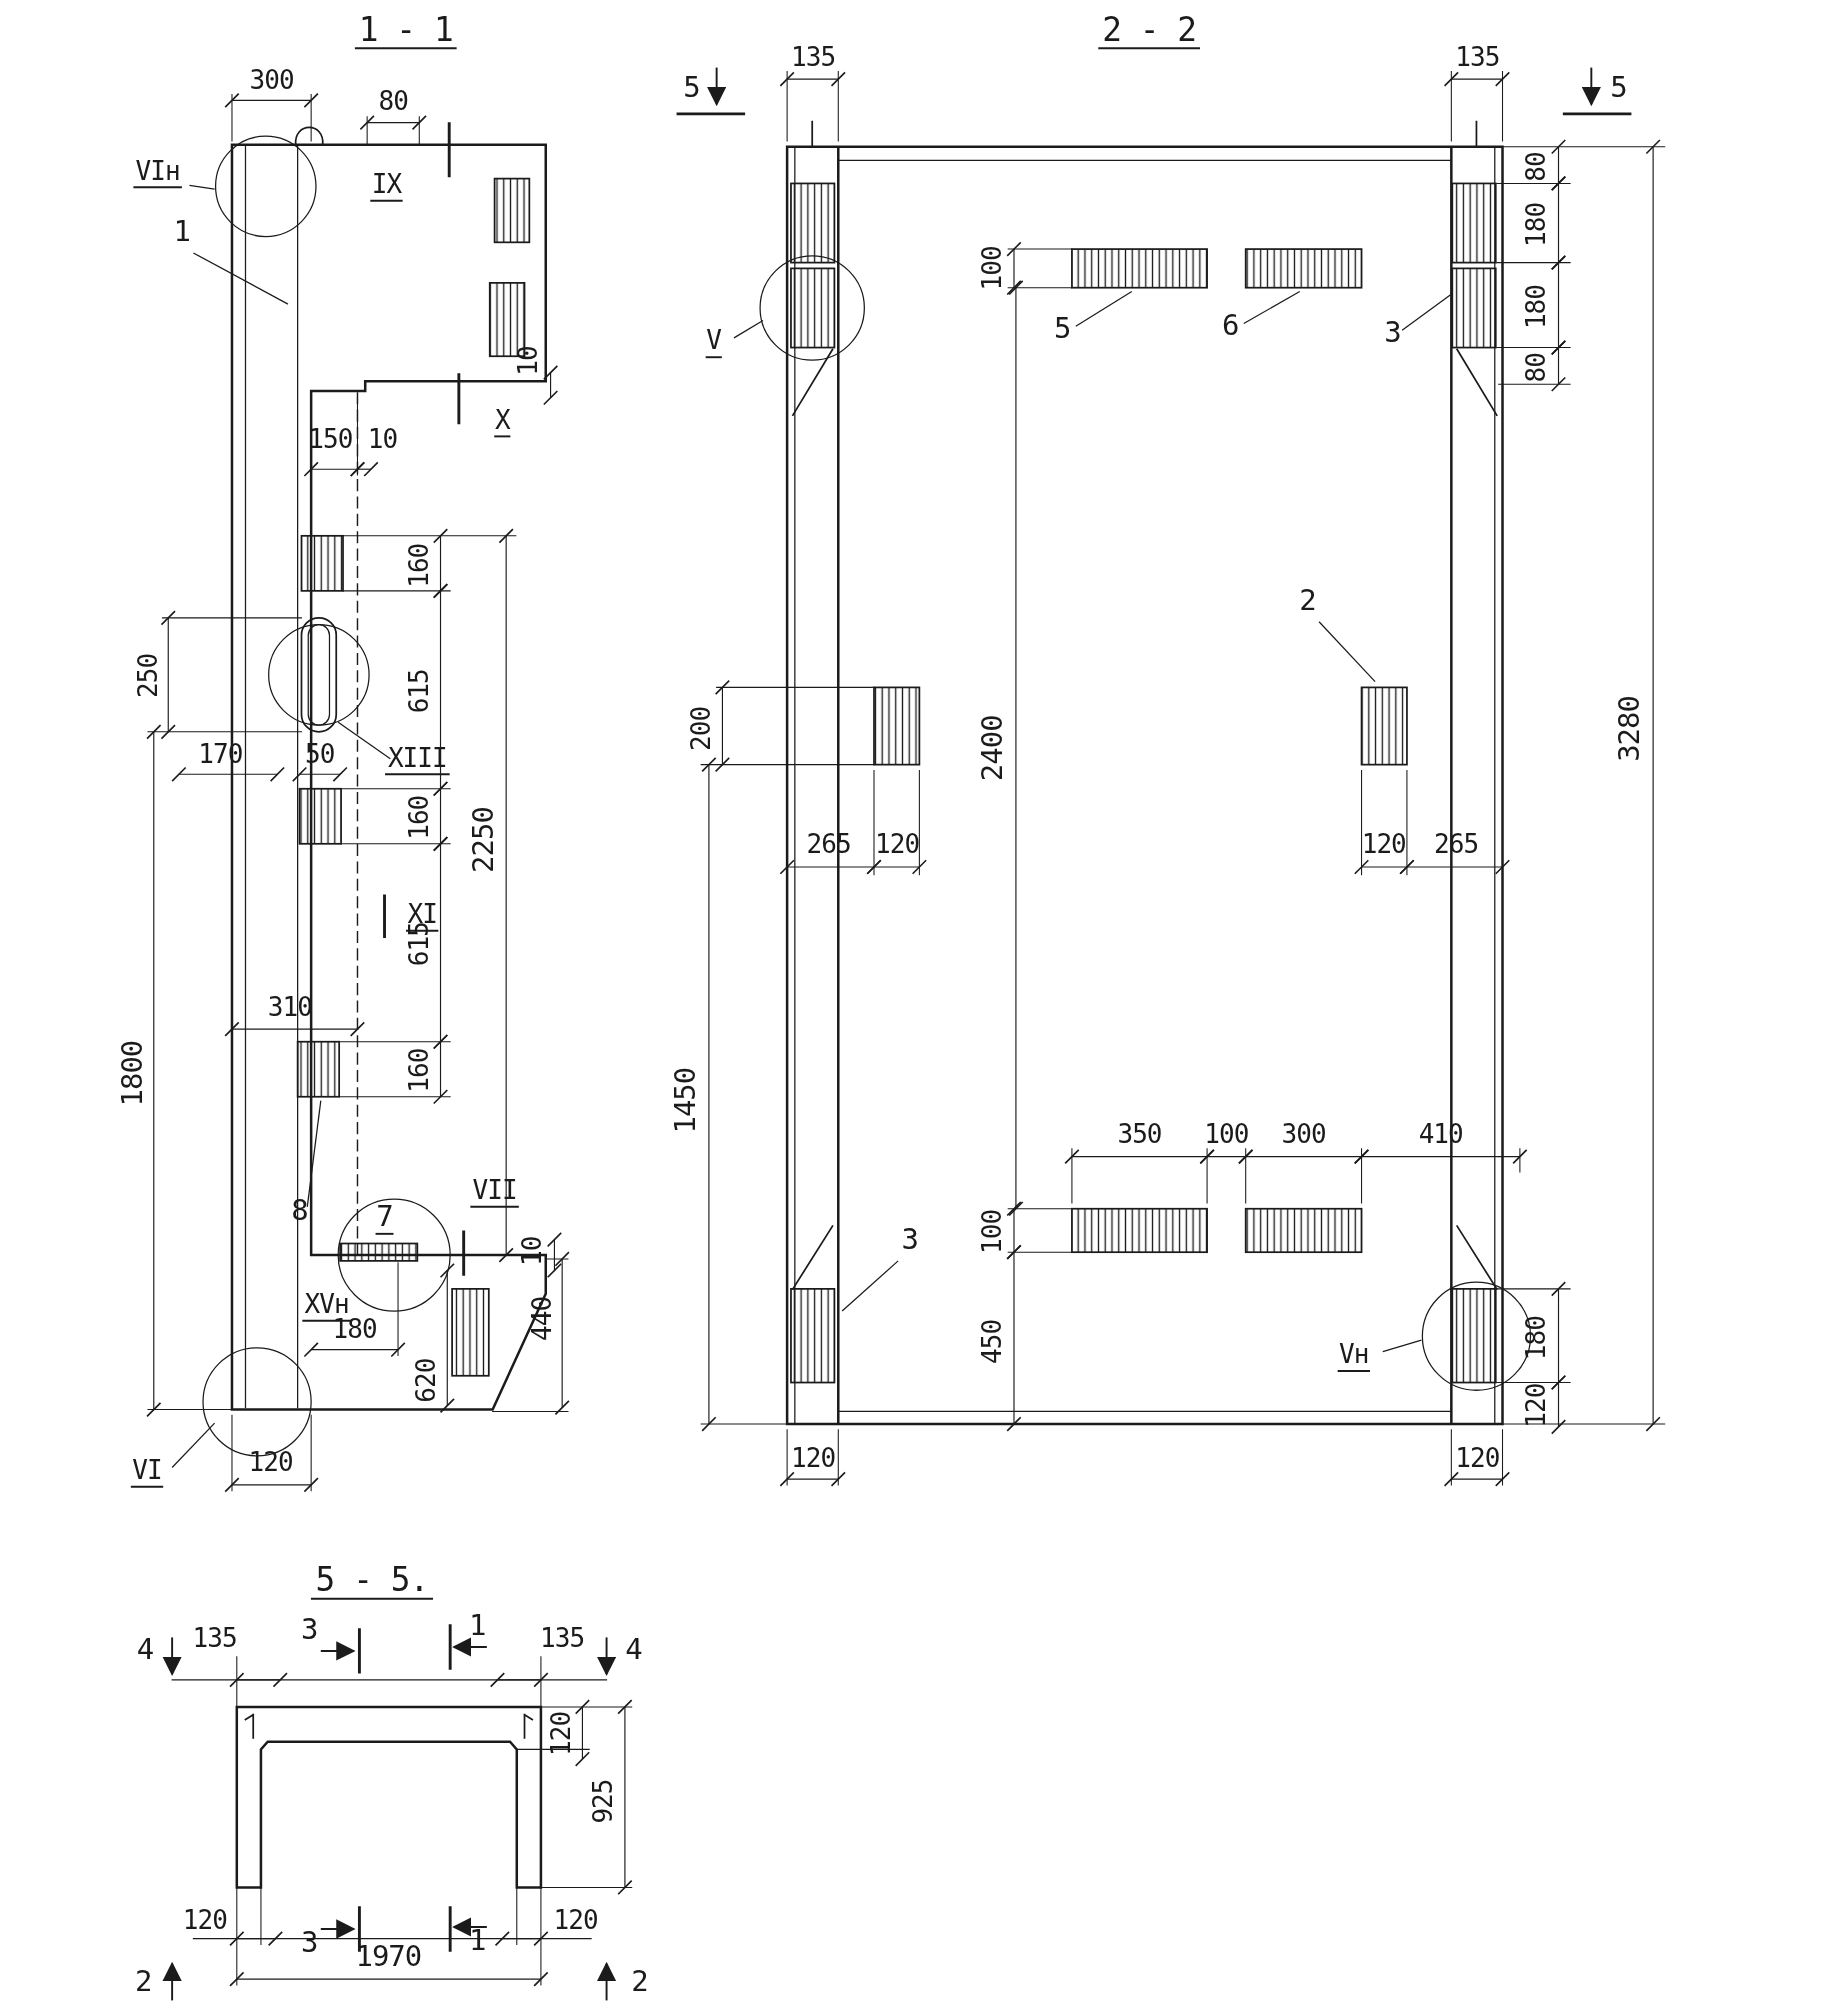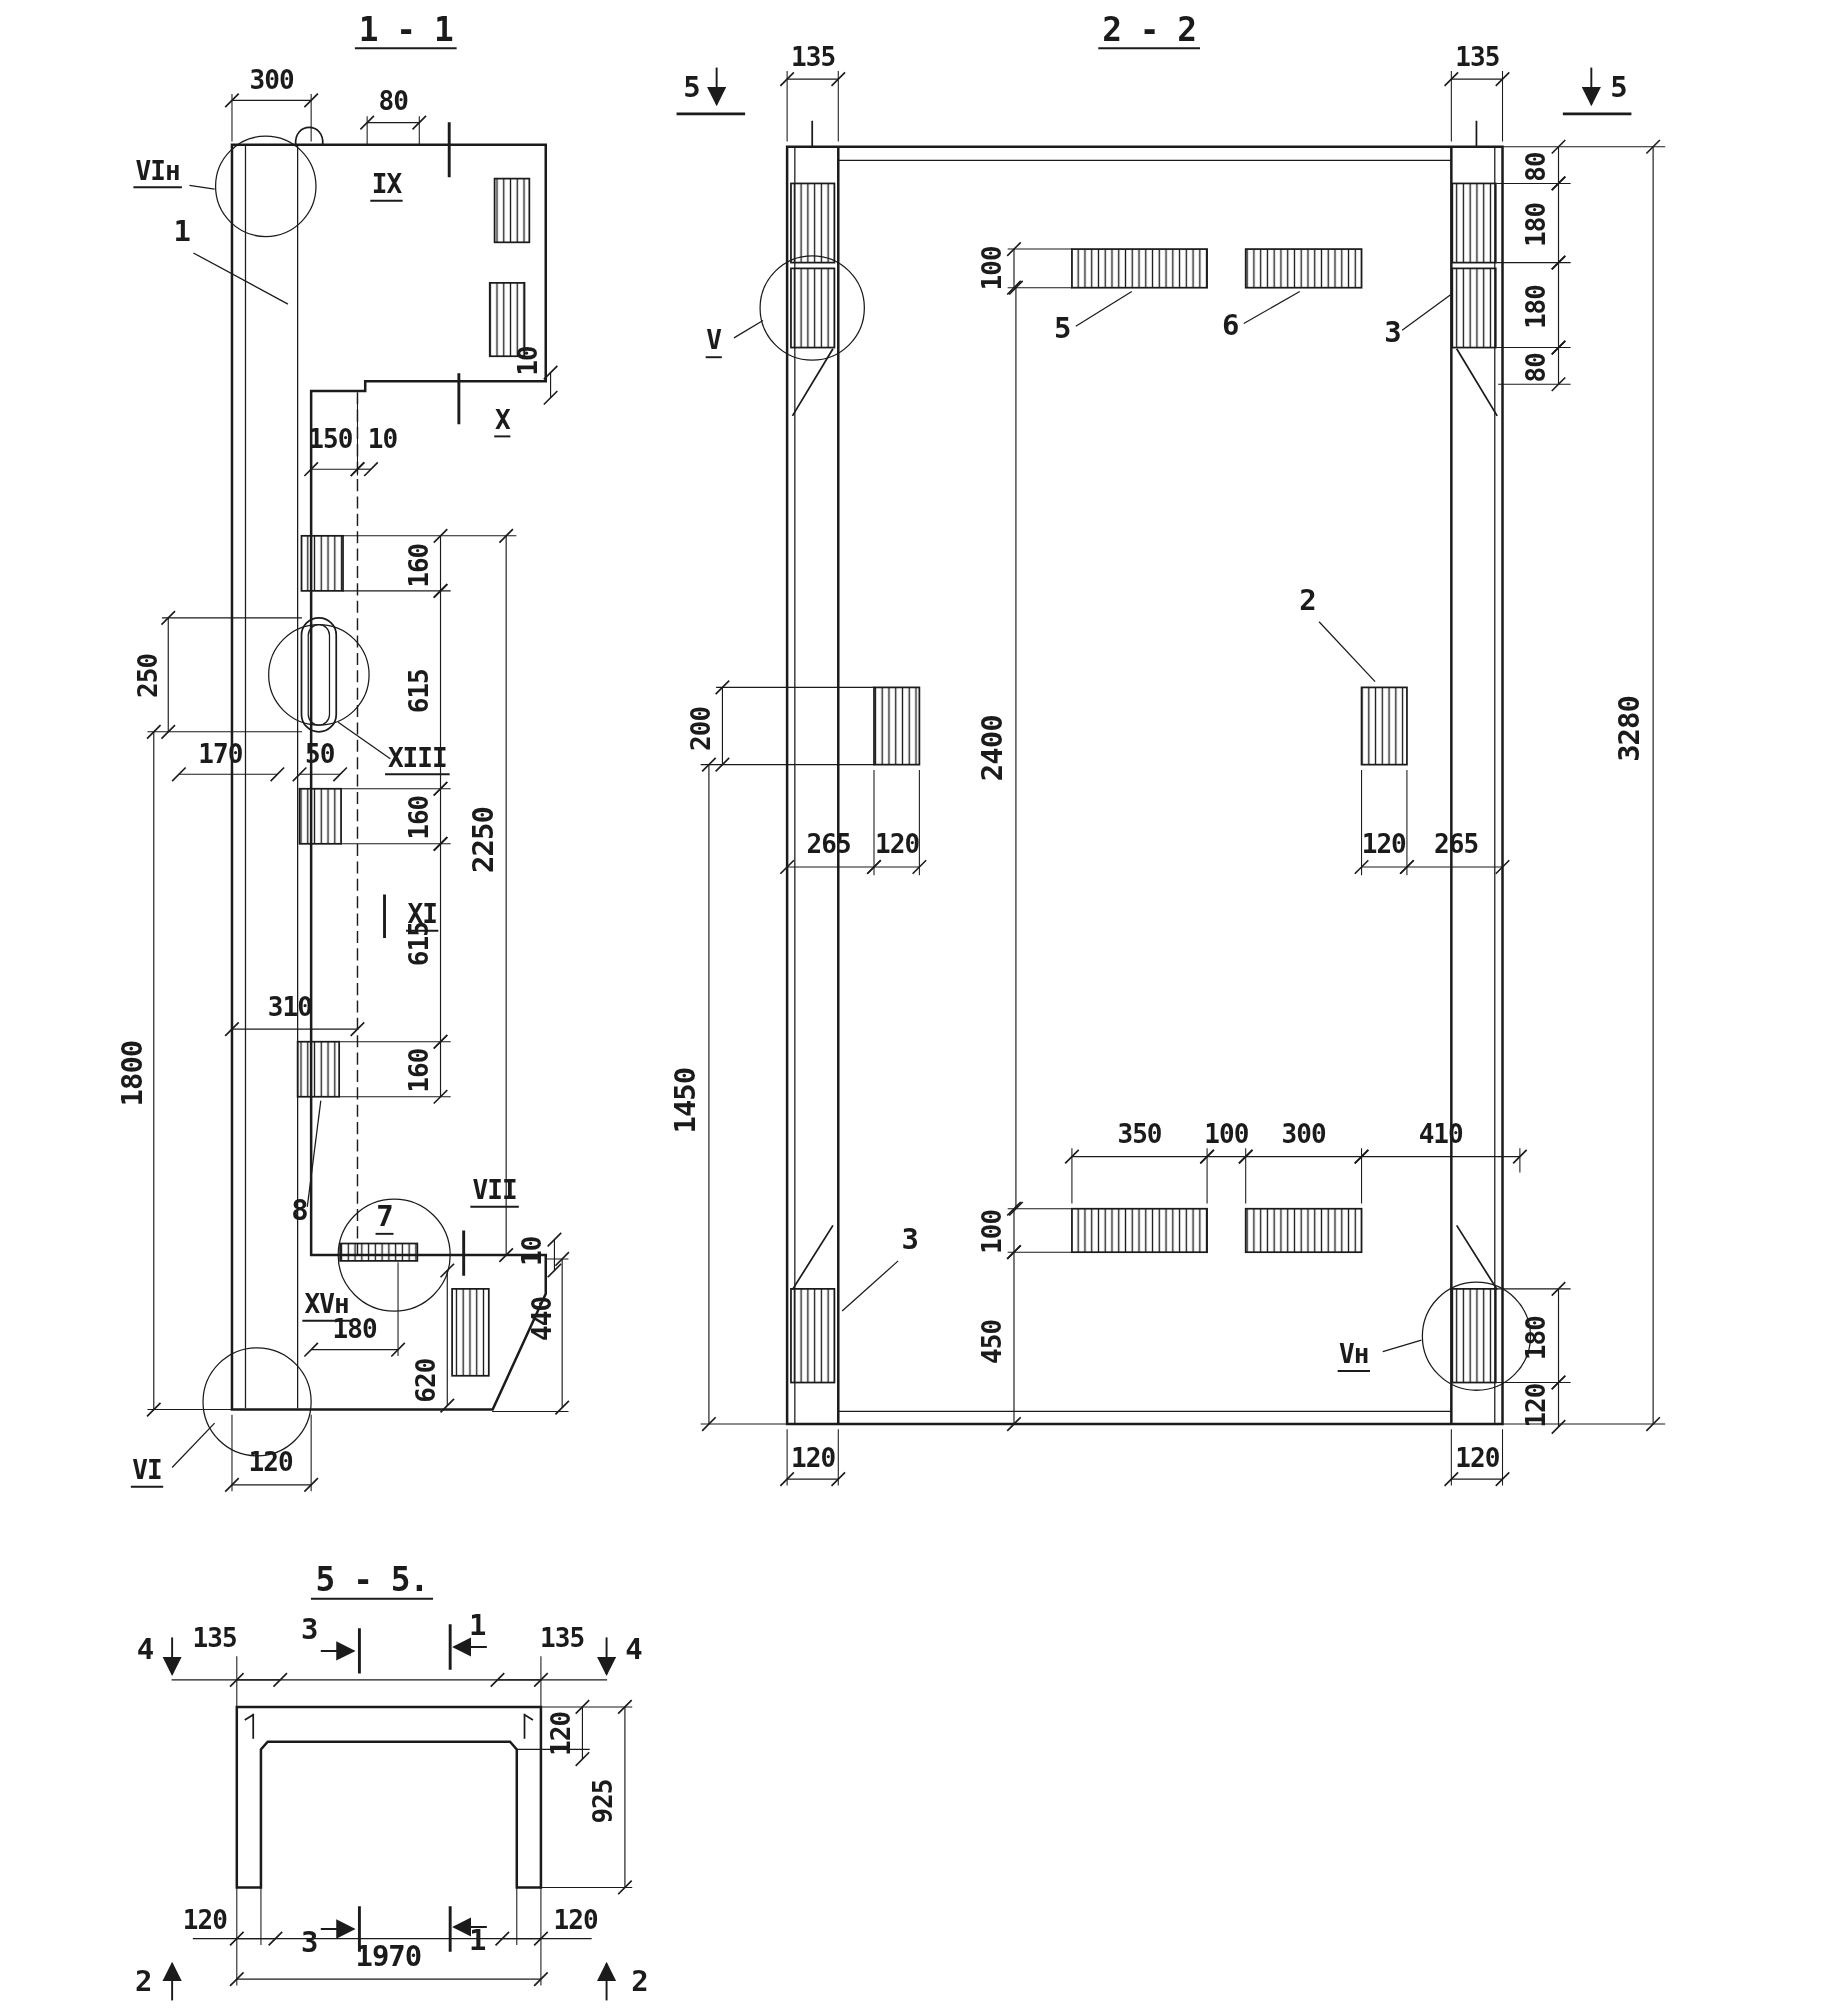--- a/index.html
+++ b/index.html
@@ -1,17 +1,17 @@
 <!DOCTYPE html>
 <html><head>
 <meta charset="utf-8">
 <style>
   html,body{margin:0;padding:0;background:#ffffff;}
   body{width:1832px;height:2012px;position:relative;font-family:"DejaVu Sans Mono",monospace;}
-  #sheet{position:absolute;inset:0;background:#ffffff;font-weight:bold;}
+  #sheet{position:absolute;inset:0;background:#ffffff;}
   #dwg{display:block;width:1832px;height:2012px;}
   #dwg text{font-family:"DejaVu Sans Mono",monospace;letter-spacing:-1px;}
   .thick{stroke-width:2.6;}
   .med{stroke-width:1.8;}
   .thin{stroke-width:1.3;}
   .cut{stroke-width:3;}
   .xline{stroke-width:1.1;}
   .dash{stroke-width:1.5;stroke-dasharray:11 7;}
   .plate{fill:url(#hatch);stroke-width:1.8;}
 </style>

